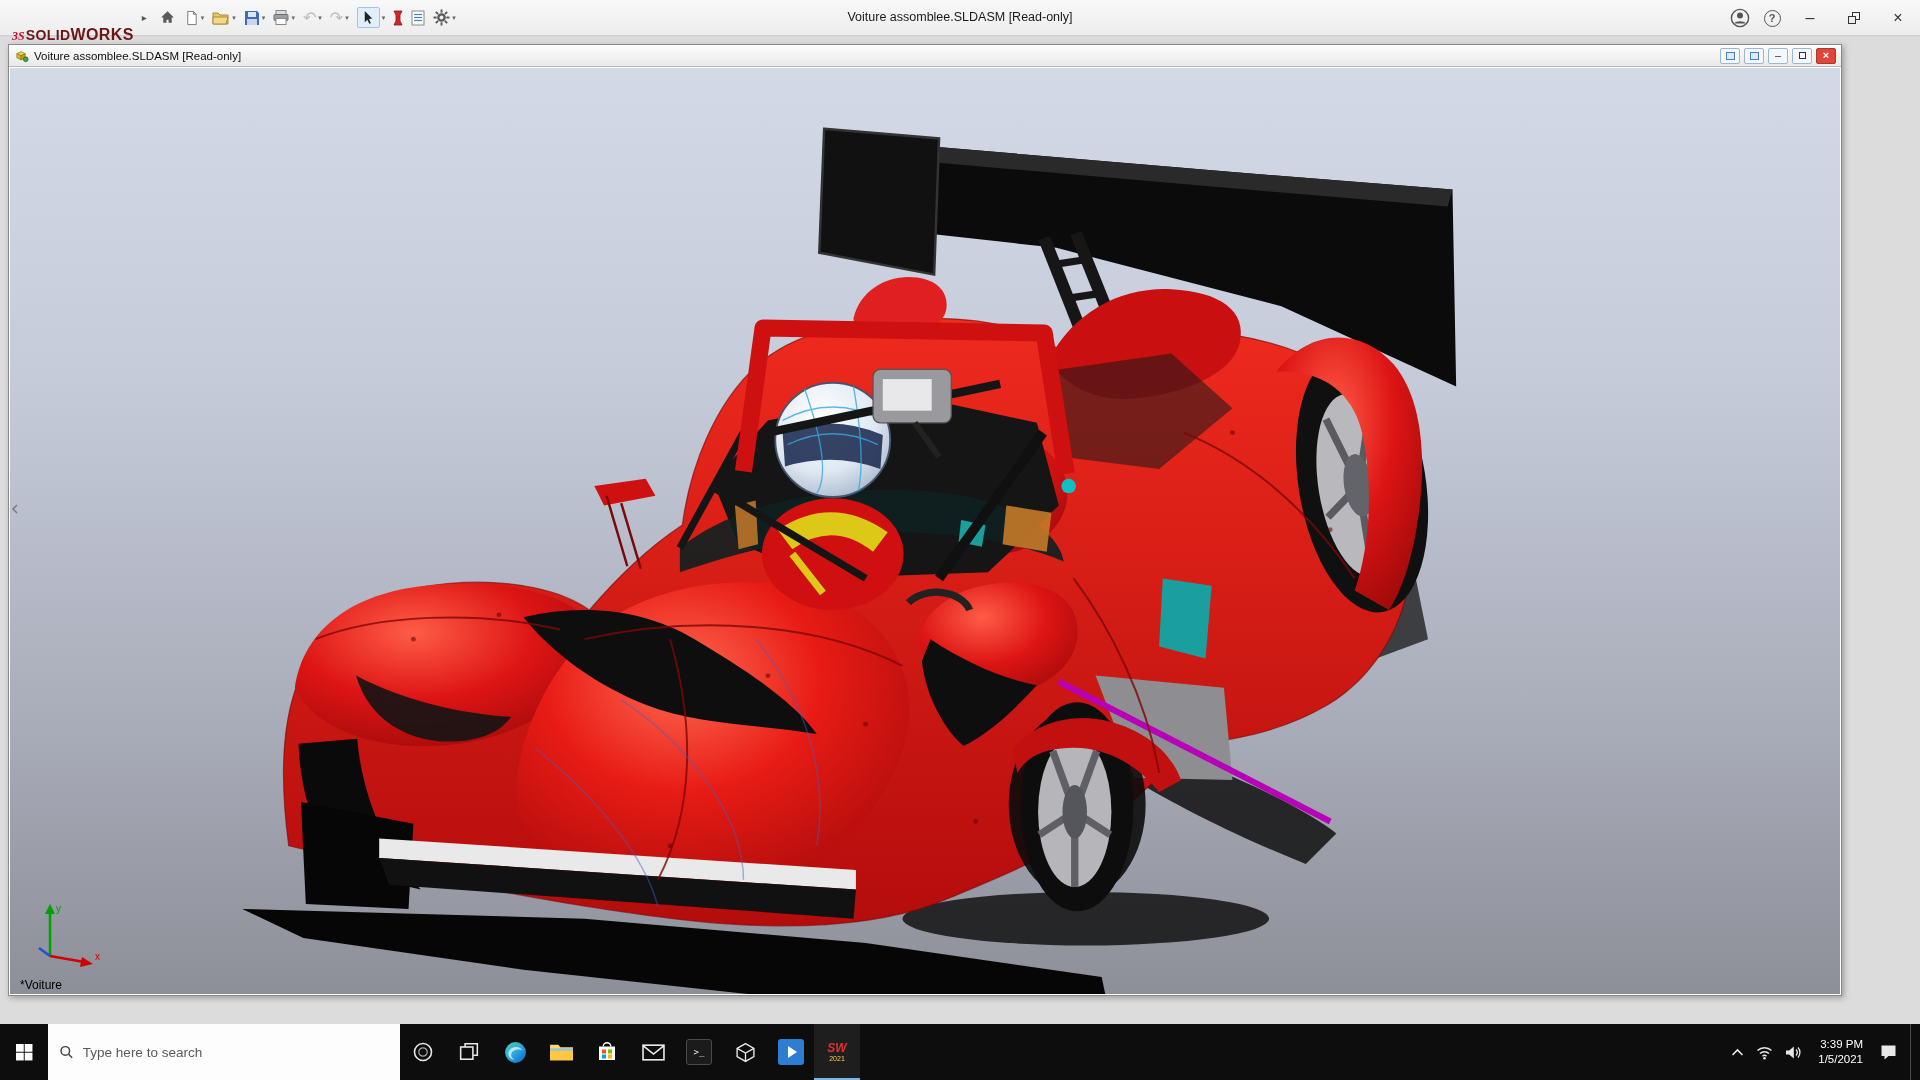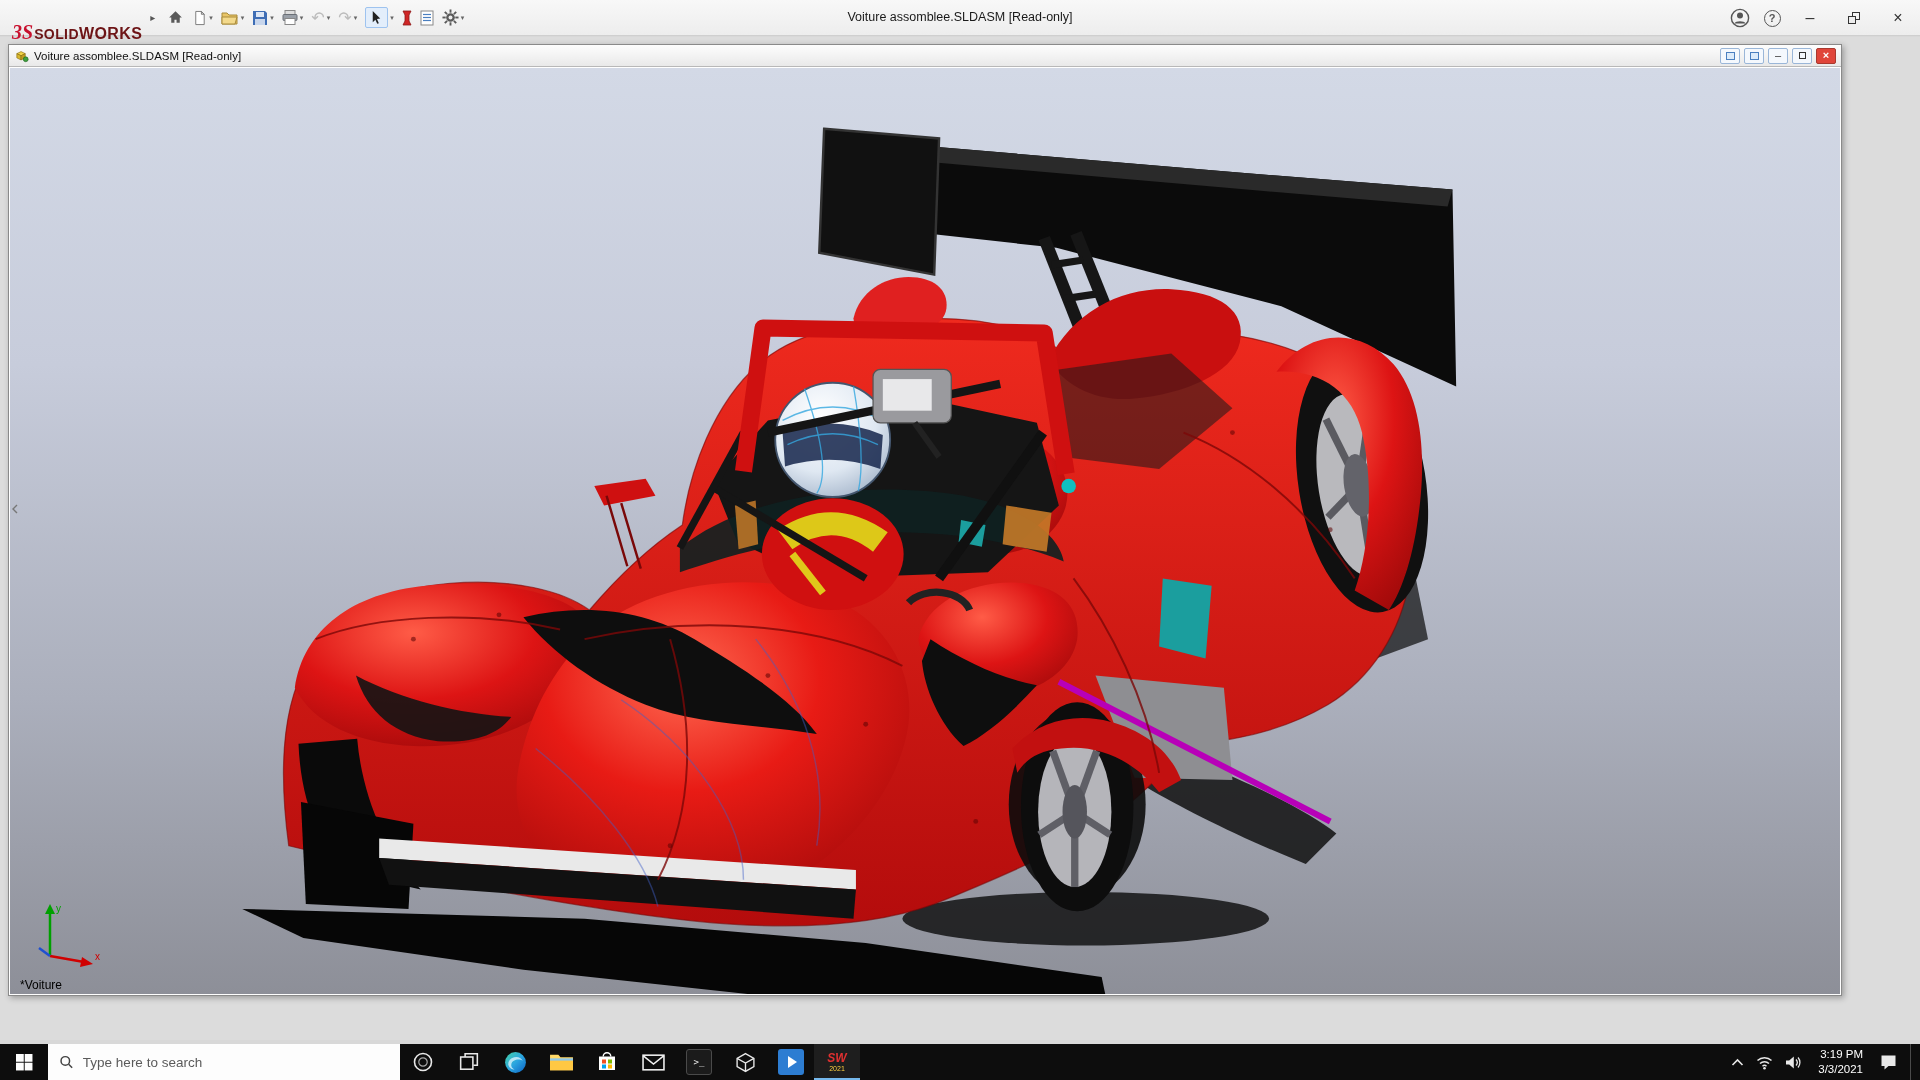--- a/index.html
+++ b/index.html
@@ -3,21 +3,21 @@
 <meta charset="utf-8">
 <style>
   * { box-sizing: border-box; margin:0; padding:0; }
   html,body { width:1920px; height:1080px; overflow:hidden; font-family:"Liberation Sans", sans-serif; background:#d8d8d8; }
 
   
   .titlebar { position:absolute; top:0; left:0; right:0; height:36px;
     background:linear-gradient(#f8f8f8,#ededed); border-bottom:1px solid #cfcfcf;
     display:flex; align-items:center; z-index:30; }
   .brand { display:flex; align-items:baseline; padding:0 6px 0 12px; }
-  .brand-mark { color:#c8102e; font-weight:bold; font-style:italic; font-size:20px; font-family:"Liberation Serif", serif; }
+  .brand-mark { color:#c8102e; font-weight:bold; font-style:italic; font-size:12px; font-family:"Liberation Serif", serif; }
   .brand-solid { font-weight:700; color:#6d1416; font-size:14px; letter-spacing:.4px; margin-left:1px; }
   .brand-works { font-weight:700; color:#6d1416; font-size:16px; letter-spacing:.4px;margin-top:34px; }
   .flyout { font-size:10px; color:#555; padding:0 8px 0 2px; }
   .toolbar { display:flex; align-items:center; height:100%; }
   .tbtn { height:30px; display:flex; align-items:center; justify-content:center; padding:0 3px; margin:0 1px; border-radius:3px; }
   .tbtn svg { display:block; }
   .caret { font-size:7px; color:#666; margin-left:2px; }
   .dis { color:#bcbcbc; font-size:16px; line-height:1; }
   .sel-box { border:1px solid #9ec3ef; background:#e3eefb; border-radius:2px; padding:2px 3px; display:flex; align-items:center; }
   .app-title { position:absolute; left:50%; transform:translateX(-50%); top:10px; font-size:12.5px; color:#1a1a1a; white-space:nowrap; }
@@ -45,21 +45,21 @@
 
   .viewport { position:absolute; top:23px; left:1px; right:1px; bottom:1px; overflow:hidden;
     background:linear-gradient(180deg,#d3d9e6 0%,#c7ccdb 32%,#abafbc 68%,#8d8f98 100%); }
   .car-svg { position:absolute; inset:0; width:100%; height:100%; }
   .view-label { position:absolute; left:10px; bottom:2px; font-size:12px; color:#000; }
   .triad { position:absolute; left:22px; bottom:24px; width:72px; height:72px; }
   .collapse-handle { position:absolute; left:0; top:46%; width:9px; height:30px; display:flex; align-items:center;
     justify-content:center; color:#777; font-size:9px; }
 
   
-  .taskbar { position:absolute; bottom:0; left:0; right:0; height:36px; background:#0d0d0d;
+  .taskbar { position:absolute; bottom:0; left:0; right:0; height:56px; background:#0d0d0d;
     display:flex; align-items:stretch; z-index:40; }
   .tb-start { width:48px; display:flex; align-items:center; justify-content:center; }
   .tb-search { width:352px; background:#fdfdfd; display:flex; align-items:center; padding:0 11px; gap:9px; }
   .tb-search input { border:none; outline:none; font-size:13.5px; width:100%; background:transparent; color:#111;
     font-family:"Liberation Sans", sans-serif; }
   .tb-search input::placeholder { color:#5a5a5a; opacity:1; }
   .tb-app { width:46px; display:flex; align-items:center; justify-content:center; }
   .tb-app.active { background:#1e1e1e; box-shadow:inset 0 -2px 0 #76b9ed; }
   .cmd-tile { width:26px; height:26px; background:#1b1b1b; border:1px solid #4a4a4a; border-radius:3px;
     color:#e8e8e8; font-family:"DejaVu Sans Mono", monospace; font-size:9px; display:flex; align-items:center; justify-content:center; }
@@ -487,21 +487,21 @@
     </svg>
     <svg width="17" height="15" viewBox="0 0 17 15">
       <path d="M1.5 5.5 a10 10 0 0 1 14 0 M4 8.5 a6.5 6.5 0 0 1 9 0 M6.5 11.2 a3 3 0 0 1 4 0" fill="none" stroke="#e8e8e8" stroke-width="1.5"></path>
       <circle cx="8.5" cy="13.3" r="1.3" fill="#e8e8e8"></circle>
     </svg>
     <svg width="17" height="15" viewBox="0 0 17 15">
       <path d="M1 5.5 h3.2 L8.8 1.5 v12 L4.2 9.5 H1 Z" fill="#e8e8e8"></path>
       <path d="M11 4.5 a4.5 4.5 0 0 1 0 6 M13 2.5 a7.5 7.5 0 0 1 0 10" fill="none" stroke="#e8e8e8" stroke-width="1.3"></path>
     </svg>
     <div class="tray-clock">
-      <div>3:19 PM</div>
-      <div>3/3/2021</div>
+      <div>3:39 PM</div>
+      <div>1/5/2021</div>
     </div>
     <svg width="19" height="18" viewBox="0 0 18 18">
       <path d="M2 2.5 h14 v10.5 h-7 l-4 3.5 v-3.5 H2 Z" fill="#e8e8e8"></path>
     </svg>
     <div class="show-desktop"></div>
   </div>
 </div>
 
 </body></html>

